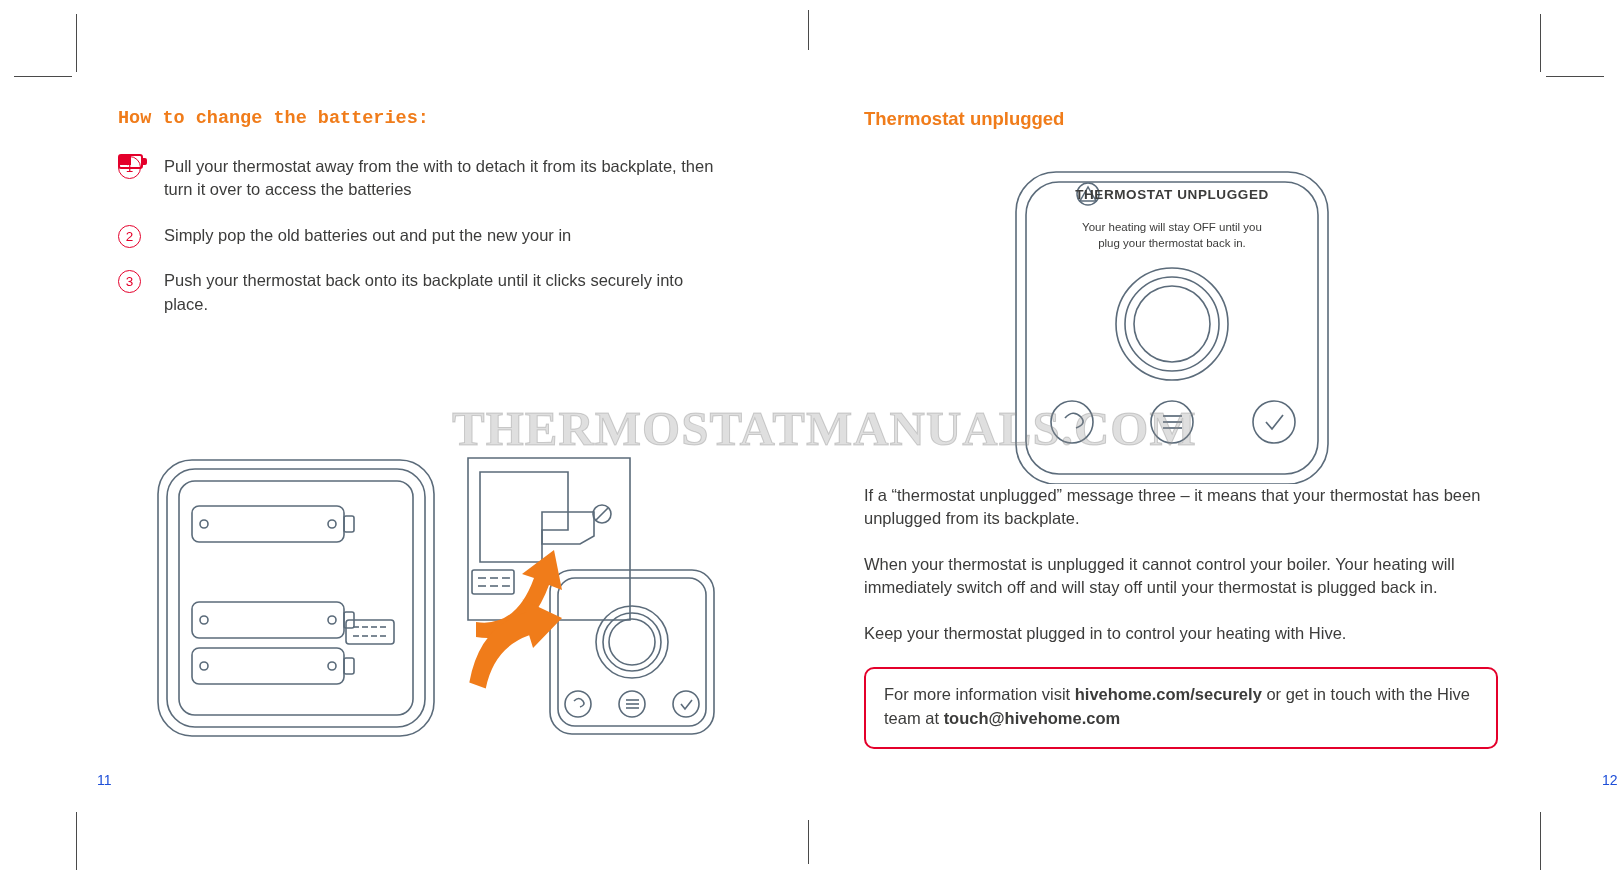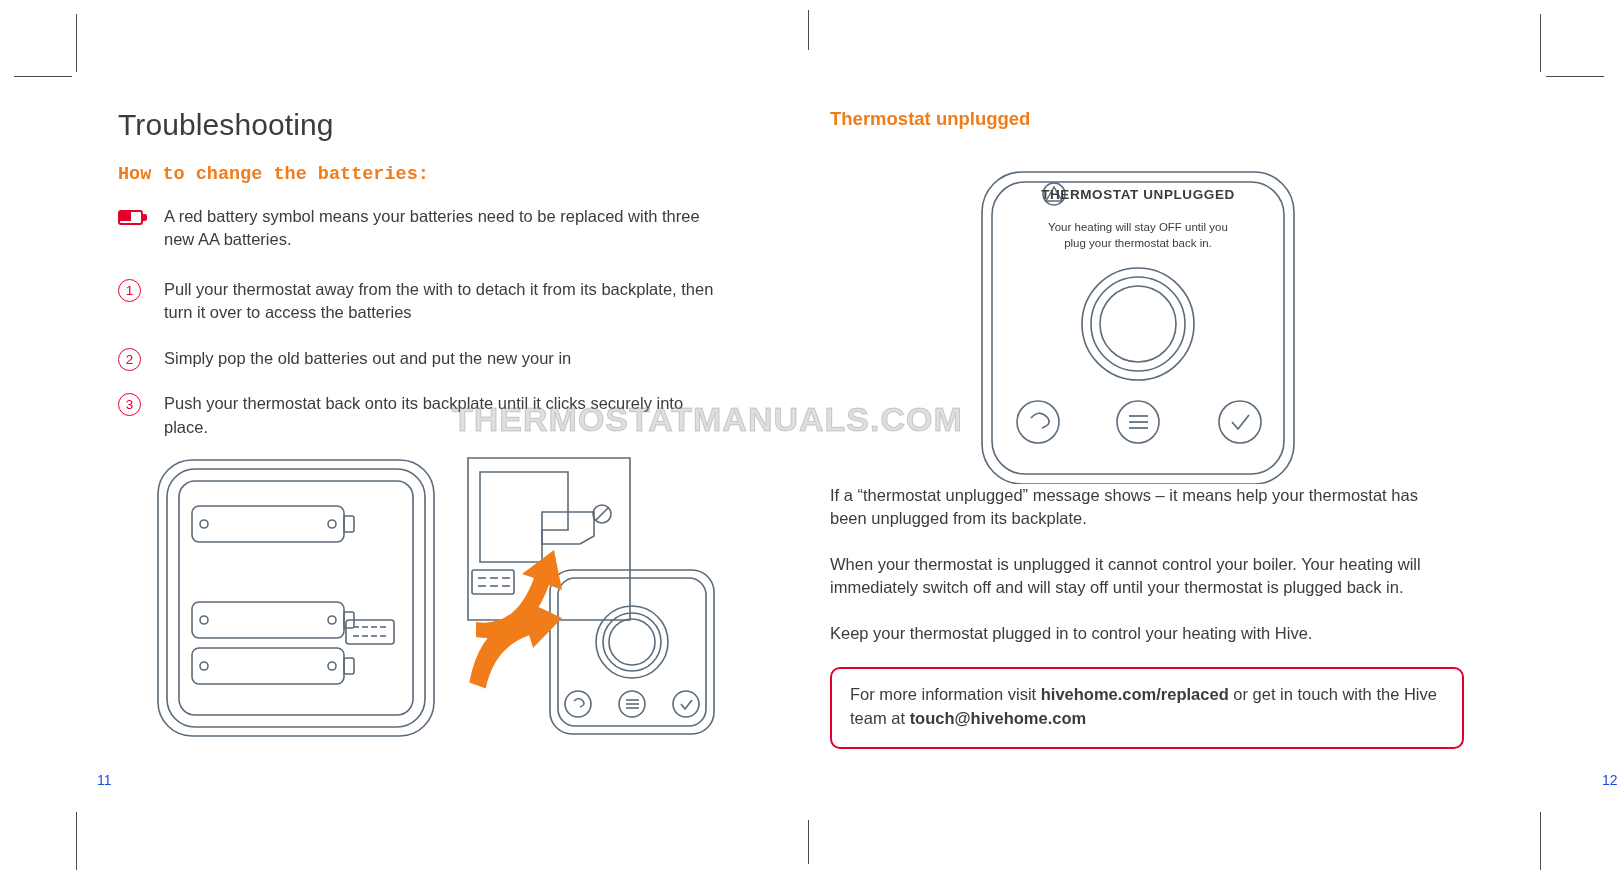--- a/index.html
+++ b/index.html
@@ -119,21 +119,21 @@
     position: absolute;
     left: 150px;
     top: 452px;
     width: 580px;
     height: 292px;
   }
 
   
   .right-col {
     position: absolute;
-    left: 830px;
+    left: 864px;
     top: 108px;
     width: 640px;
   }
   .right-head {
     font-size: 18.5px;
     font-weight: 700;
     color: #f07c1a;
     margin: 0 0 24px 0;
   }
   .device-wrap {
@@ -167,59 +167,58 @@
   }
   .folio-left { left: 97px; top: 772px; }
   .folio-right { left: 1574px; top: 772px; margin-left: 28px; }
 
   
   .watermark {
     position: absolute;
     left: 452px;
     top: 400px;
     width: 720px;
-    text-align: left;
-    font-size: 34px;
+    text-align: center;
+    font-size: 49px;
     font-weight: 700;
     letter-spacing: 1px;
     color: rgba(150,150,150,0.30);
     -webkit-text-stroke: 1px rgba(130,130,130,0.35);
     pointer-events: none;
     user-select: none;
     white-space: nowrap;
+    font-family: Liberation Serif, serif;
   }
   .thermo-screen-text {
     pointer-events: none;
   }
 </style>
 </head>
 <body>
 
 <div class="page">
 
   <div class="crop crop-v" style="left:76px; top:14px; height:58px;"></div>
   <div class="crop crop-h" style="left:14px; top:76px; width:58px;"></div>
   <div class="crop crop-v" style="left:1540px; top:14px; height:58px;"></div>
   <div class="crop crop-h" style="left:1546px; top:76px; width:58px;"></div>
   <div class="crop crop-v" style="left:76px; top:812px; height:58px;"></div>
   <div class="crop crop-v" style="left:1540px; top:812px; height:58px;"></div>
   <div class="crop crop-v" style="left:808px; top:10px; height:40px;"></div>
   <div class="crop crop-v" style="left:808px; top:820px; height:44px;"></div>
 
   <div class="left-col">
-    <h1 class="title">Troubleshooting</h1>
     <h2 class="subhead">How to change the batteries:</h2>
 
     <div class="batt-note">
       <span class="batt-icon">
         <span class="body"></span>
           <span class="fill"></span>
           <span class="cap"></span>
       </span>
-      <span>A red battery symbol means your batteries need to be replaced with three new AA batteries.</span>
     </div>
 
     <ul class="steps">
       <li class="step">
         <span class="step-num">1</span>
         <span>Pull your thermostat away from the with to detach it from its backplate, then turn it over to access the batteries</span>
       </li>
       <li class="step">
         <span class="step-num">2</span>
         <span>Simply pop the old batteries out and put the new your in</span>
@@ -322,25 +321,25 @@
           <path d="M215 38 l10 0" stroke="none"></path>
           <path d="M228 36 l-8 14 l16 0 z" stroke-width="1.5" transform="translate(-4,-3)"></path>
           <circle cx="224" cy="40" r="11" stroke-width="1.5"></circle>
         </g>
         <text x="308" y="45" text-anchor="middle" font-family="Liberation Sans, sans-serif" font-size="13.5" font-weight="700" fill="#3c3c3b" letter-spacing="0.6" class="thermo-screen-text">THERMOSTAT UNPLUGGED</text>
         <text x="308" y="77" text-anchor="middle" font-family="Liberation Sans, sans-serif" font-size="11.5" fill="#3c3c3b" class="thermo-screen-text">Your heating will stay OFF until you</text>
         <text x="308" y="93" text-anchor="middle" font-family="Liberation Sans, sans-serif" font-size="11.5" fill="#3c3c3b" class="thermo-screen-text">plug your thermostat back in.</text>
       </svg>
     </div>
 
-    <p class="body-copy">If a “thermostat unplugged” message shows – it means help your thermostat has been unplugged from its backplate.</p>
+    <p class="body-copy">If a “thermostat unplugged” message three – it means that your thermostat has been unplugged from its backplate.</p>
     <p class="body-copy">When your thermostat is unplugged it cannot control your boiler. Your heating will immediately switch off and will stay off until your thermostat is plugged back in.</p>
     <p class="body-copy">Keep your thermostat plugged in to control your heating with Hive.</p>
 
     <div class="info-box">
-      <span>For more information visit </span><b>hivehome.com/replaced</b><span> or get in touch with the Hive team at </span><b>touch@hivehome.com</b>
+      <span>For more information visit </span><b>hivehome.com/securely</b><span> or get in touch with the Hive team at </span><b>touch@hivehome.com</b>
     </div>
   </div>
 
   <div class="folio folio-right">12</div>
 
   <div class="watermark">THERMOSTATMANUALS.COM</div>
 </div>
 
 </body></html>

